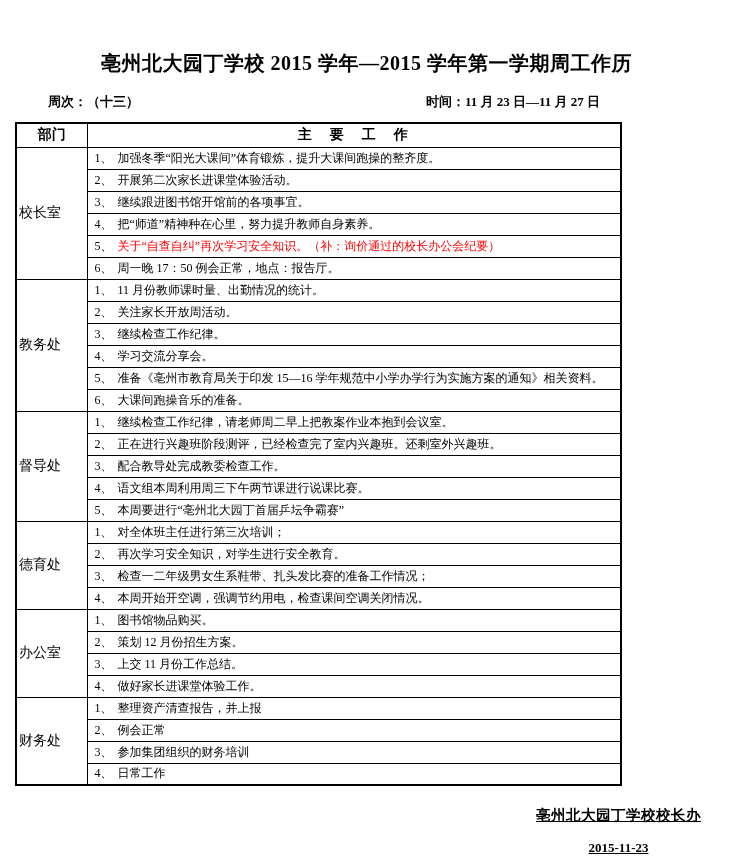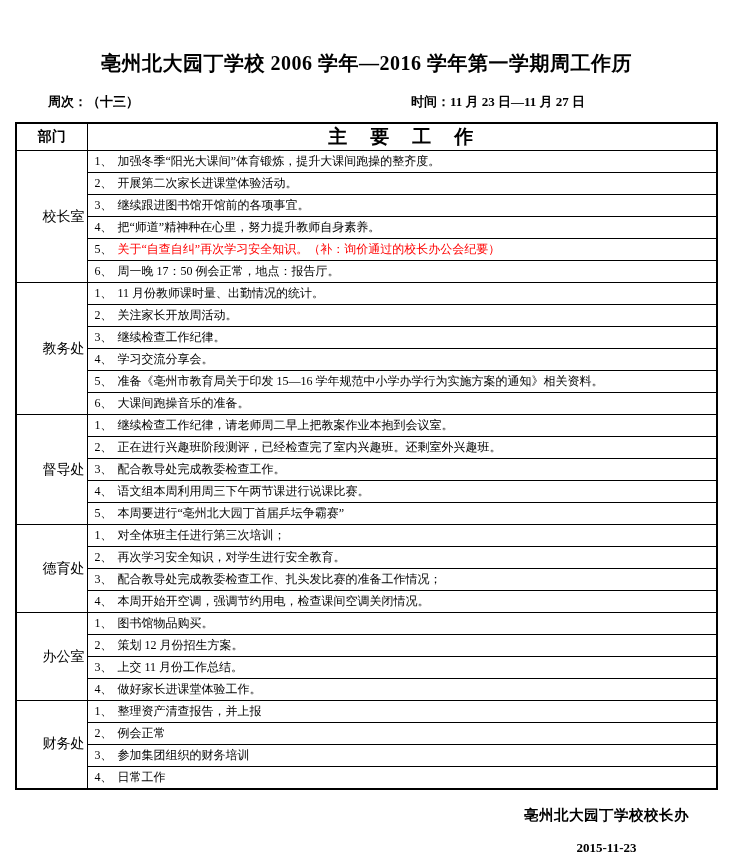--- a/index.html
+++ b/index.html
@@ -19,75 +19,76 @@
     letter-spacing: 0.5px;
   }
   .meta-row {
     position: relative;
     margin-top: 16px;
     height: 22px;
     font-size: 13px;
     font-weight: bold;
   }
   .week-label { position: absolute; left: 48px; top: 0; }
-  .time-label { position: absolute; left: 363px; top: 0; padding-left: 48px; }
+  .time-label { position: absolute; left: 378px; top: 0; padding-left: 48px; }
   table.work-table {
     position: absolute;
     left: 15px; top: 122px;
-    width: 703px;
+    width: 607px;
     border-collapse: collapse;
     border: 2px solid #000;
     table-layout: fixed;
   }
   .work-table td, .work-table th {
     border: 1px solid #000;
     vertical-align: middle;
   }
   .work-table th.dept-h {
     width: 71px;
     height: 24px;
     font-size: 14px;
     font-weight: bold;
     text-align: center;
   }
   .work-table th.work-h {
     height: 24px;
-    font-size: 19px;
+    font-size: 14px;
     font-weight: bold;
     text-align: center;
     letter-spacing: 2px;
   }
   .work-table td.dept {
-    text-align: right;
+    text-align: left;
     font-size: 14px;
     padding: 9px 2px;
   }
   .work-table td.item {
     height: 22px;
     font-size: 12px;
     padding: 1px 4px 1px 7px;
     white-space: nowrap;
     overflow: hidden;
   }
   .num { margin-right: 5px; }
   .red { color: var(--red, #ff0000); }
   .footer {
     position: absolute;
-    right: 44px;
+    right: 32px;
     top: 806px;
     text-align: center;
     font-weight: bold;
+    text-decoration: underline;
   }
   .footer .signature { font-size: 14.5px; letter-spacing: 0.5px; }
   .footer .date { font-size: 13px; margin-top: 15px; }
 </style>
 </head>
 <body>
 
-<div class="page-title">亳州北大园丁学校 2006 学年—2016 学年第一学期周工作历</div>
+<div class="page-title">亳州北大园丁学校 2015 学年—2015 学年第一学期周工作历</div>
 
 <div class="meta-row">
   <span class="week-label">周次：（十三）</span>
   <span class="time-label">时间：11 月 23 日—11 月 27 日</span>
 </div>
 
 <table class="work-table">
   <thead>
     <tr>
       <th class="dept-h">部门</th>
@@ -154,21 +155,21 @@
     </tr>
 
     <tr>
       <td class="dept" rowspan="4">德育处</td>
       <td class="item"><span class="num">1、</span><span class="txt">对全体班主任进行第三次培训；</span></td>
     </tr>
     <tr>
       <td class="item"><span class="num">2、</span><span class="txt">再次学习安全知识，对学生进行安全教育。</span></td>
     </tr>
     <tr>
-      <td class="item"><span class="num">3、</span><span class="txt">配合教导处完成教委检查工作、扎头发比赛的准备工作情况；</span></td>
+      <td class="item"><span class="num">3、</span><span class="txt">检查一二年级男女生系鞋带、扎头发比赛的准备工作情况；</span></td>
     </tr>
     <tr>
       <td class="item"><span class="num">4、</span><span class="txt">本周开始开空调，强调节约用电，检查课间空调关闭情况。</span></td>
     </tr>
 
     <tr>
       <td class="dept" rowspan="4">办公室</td>
       <td class="item"><span class="num">1、</span><span class="txt">图书馆物品购买。</span></td>
     </tr>
     <tr>

